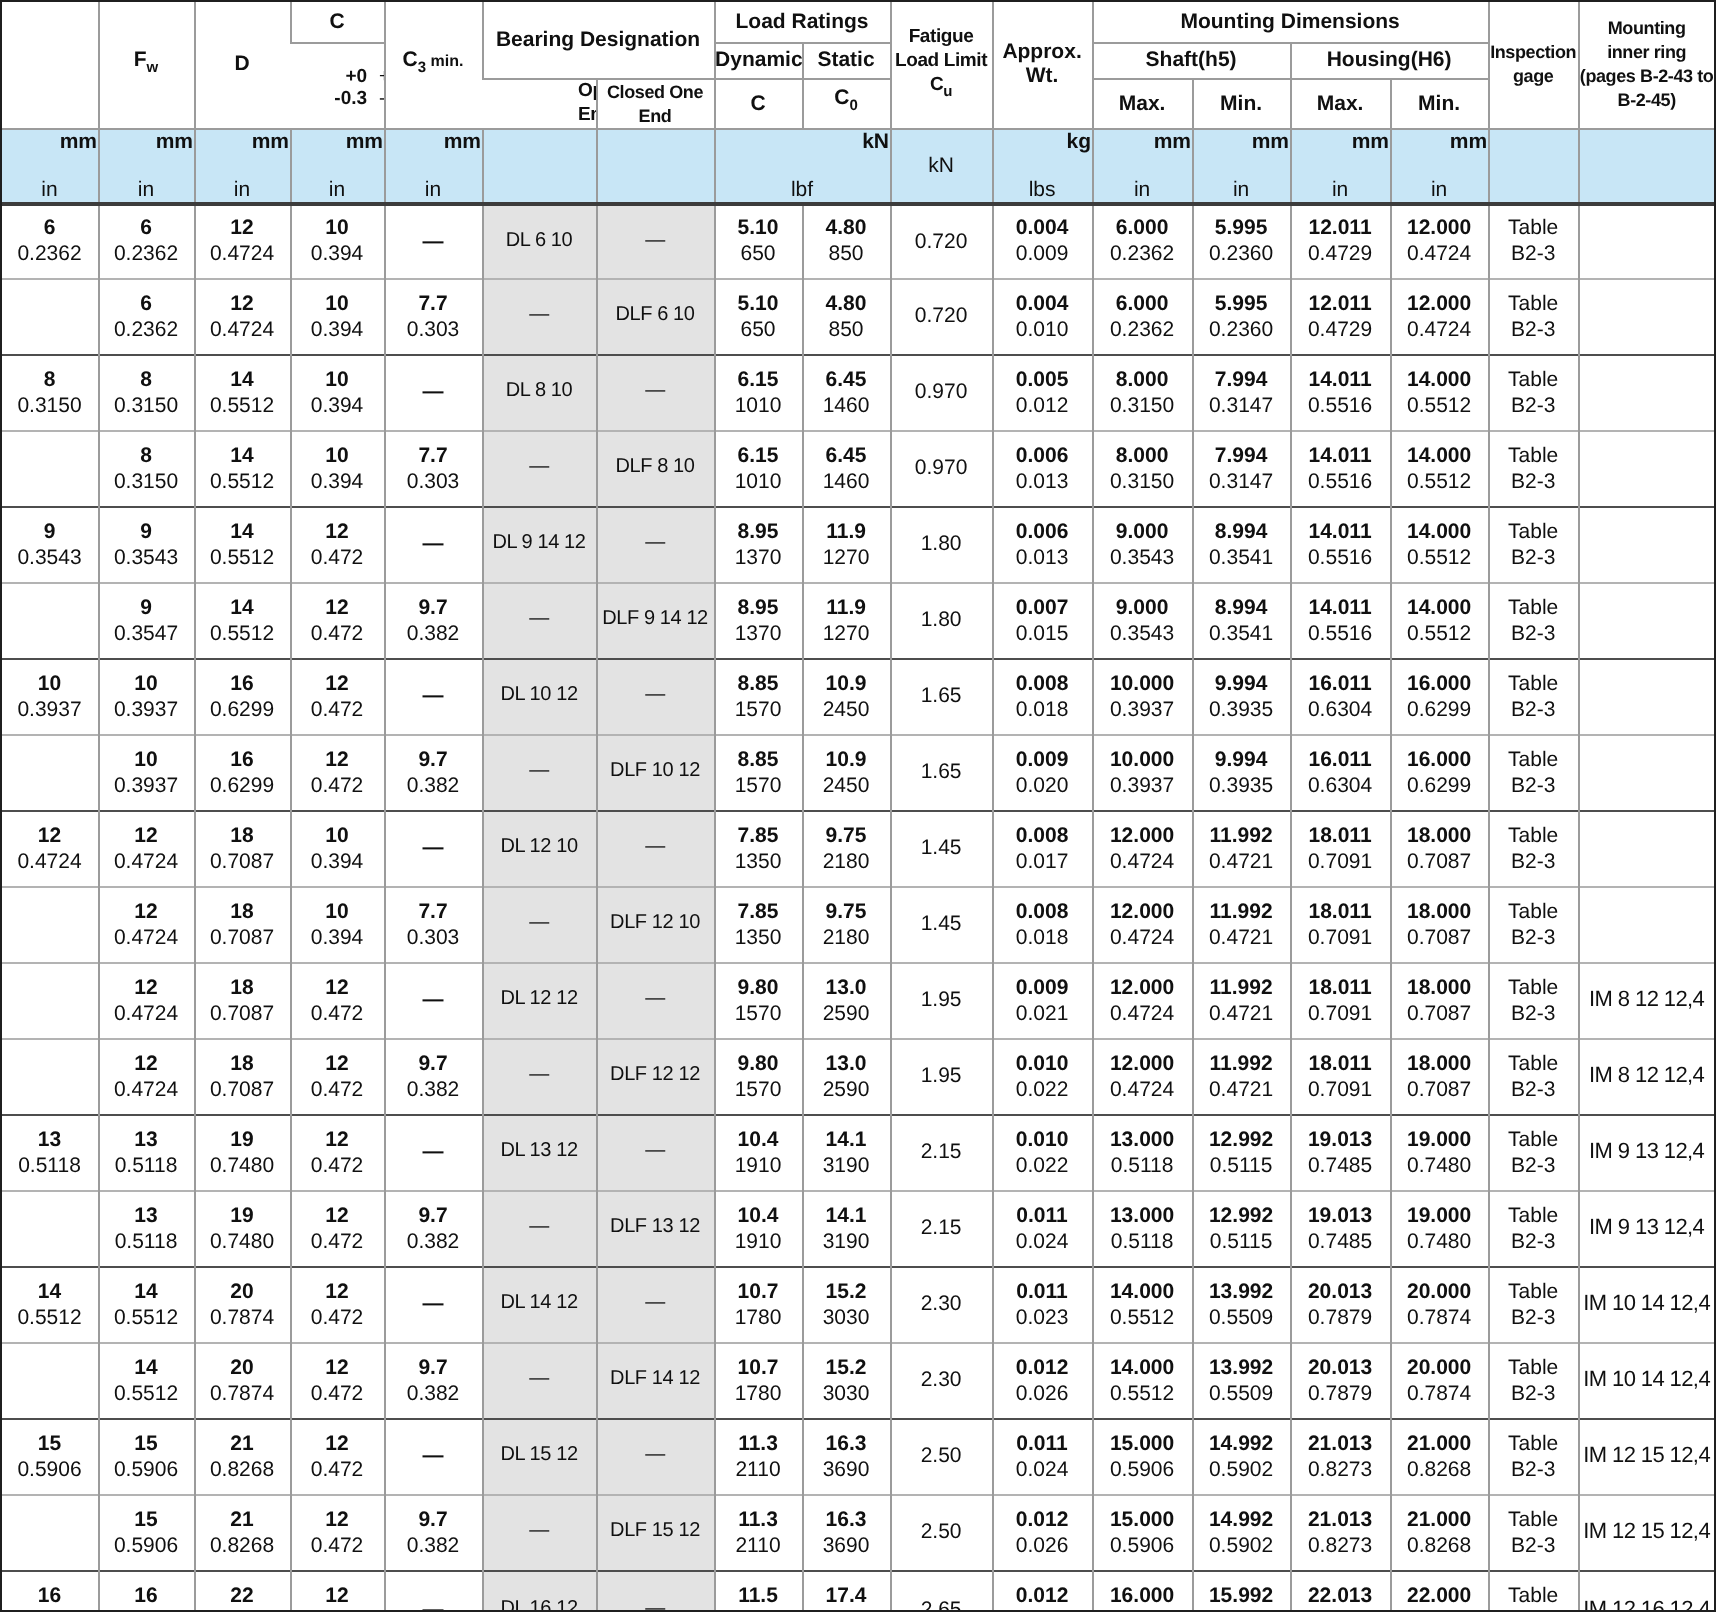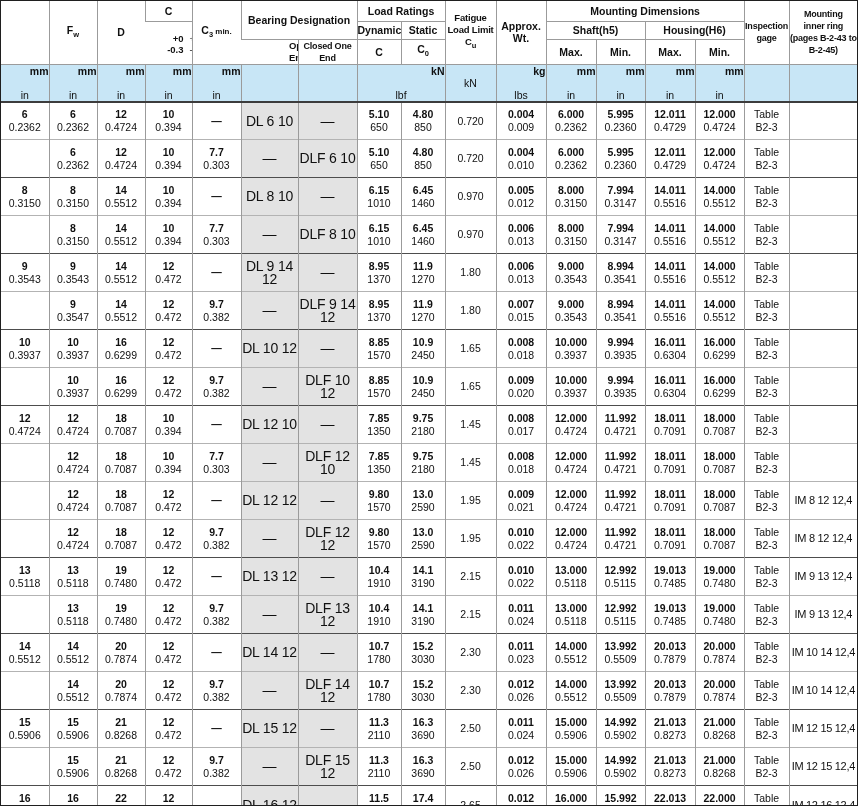--- a/index.html
+++ b/index.html
@@ -56,21 +56,21 @@
   tbody td{
     height:38px;font-size:10.5px;line-height:12.5px;
     border-left:1px solid var(--grid);
     border-top:1px solid var(--row-line);
   }
   tbody td:first-child{border-left:none;}
   tbody tr:first-child td{border-top:none;}
   tbody tr.group td{border-top:1px solid var(--group-line);}
   tbody .mm{font-weight:bold;display:block;}
   tbody .in{font-weight:normal;display:block;}
-  tbody td.desig{background:var(--desig-bg);font-size:14px;letter-spacing:-0.2px;font-weight:normal;}
+  tbody td.desig{background:var(--desig-bg);font-size:10px;letter-spacing:-0.2px;font-weight:normal;}
   tbody td.dashcell{font-weight:bold;}
   tbody td.single{font-weight:normal;}
   tbody td.gage div{font-weight:normal;display:block;}
   tbody td.im{font-size:11px;letter-spacing:-0.3px;font-weight:normal;margin-top:12px;}
 </style>
 </head>
 <body>
 
 <div class="page">
 <table>

